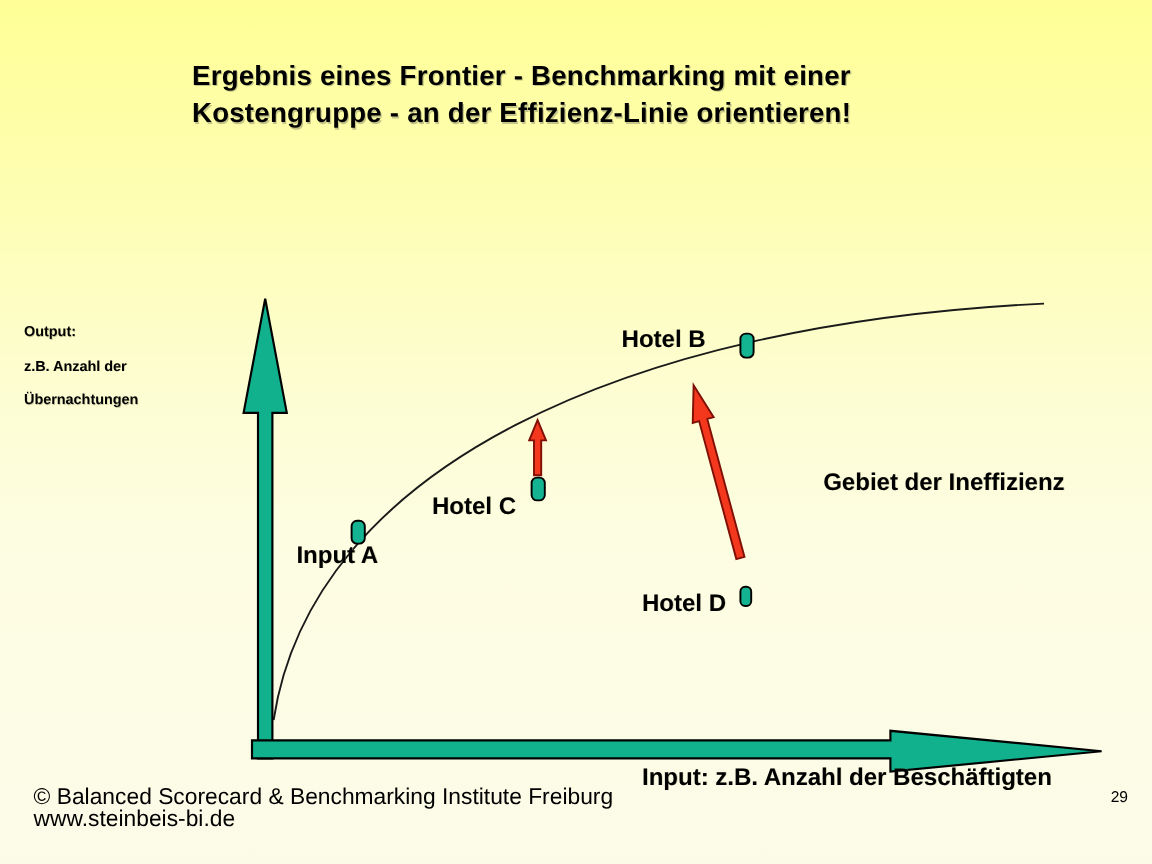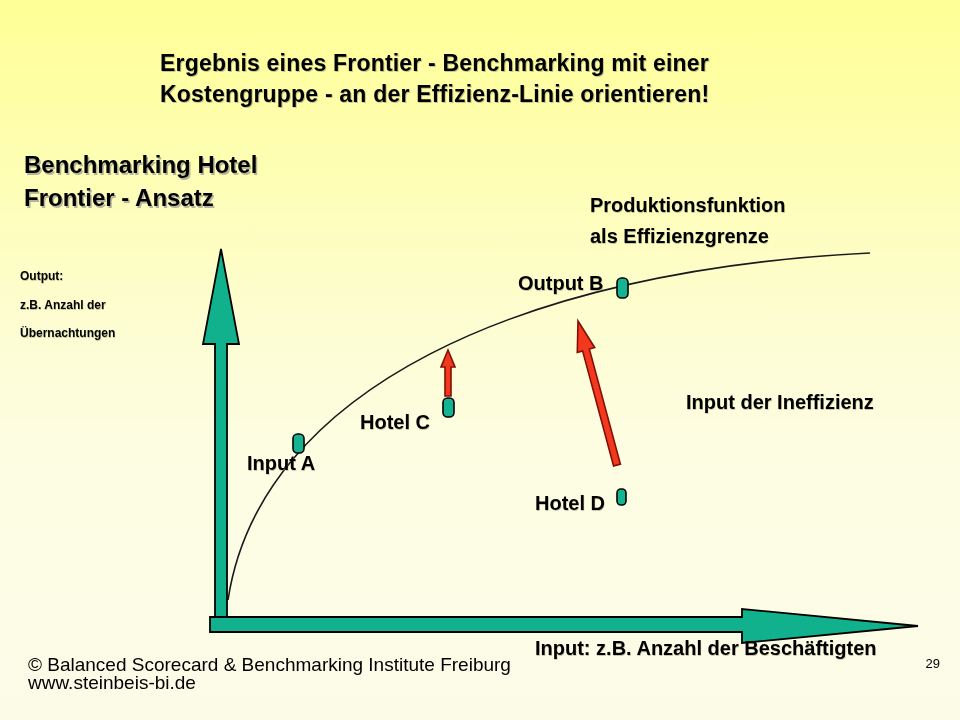--- a/index.html
+++ b/index.html
@@ -49,24 +49,20 @@
 </head>
 <body>
 
 <div class="slide">
 
   <div class="abs slide-title">
     <div>Ergebnis eines Frontier - Benchmarking mit einer</div>
     <div>Kostengruppe - an der Effizienz-Linie orientieren!</div>
   </div>
 
-  <div class="abs section-heading">
-    <div>Benchmarking Hotel</div>
-    <div>Frontier - Ansatz</div>
-  </div>
 
   <svg class="abs diagram-canvas" width="960" height="720" viewBox="0 0 960 720">
 
     <path d="M 228 600 C 260 390 520 270 870 253" fill="none" stroke-width="1.6" stroke="#1a1a1a"></path>
 
     <polygon points="221,249 239,344 227,344 227,632 215,632 215,344 203,344" stroke-width="1.8" stroke-linejoin="miter" stroke="#000000" fill="#12b18e"></polygon>
 
     <polygon points="210,617 742,617 742,609 918,626 742,643 742,632 210,632" stroke-width="1.8" stroke-linejoin="miter" stroke="#000000" fill="#12b18e"></polygon>
 
     <polygon points="448,350 455,367 451,367 451,396 445,396 445,367 441,367" stroke-width="1.6" stroke-linejoin="miter" stroke="#801006" fill="#f4381d"></polygon>
@@ -78,31 +74,27 @@
     <rect x="443" y="398" width="11" height="19" rx="4.5" stroke="#000000" stroke-width="1.6" fill="#14b493"></rect>
     <rect x="617" y="489" width="9" height="16" rx="4" stroke="#000000" stroke-width="1.6" fill="#14b493"></rect>
   </svg>
 
   <div class="abs diagram-label y-axis-label">
     <div>Output:</div>
     <div>z.B. Anzahl der</div>
     <div>Übernachtungen</div>
   </div>
 
-  <div class="abs diagram-label frontier-label">
-    <div>Produktionsfunktion</div>
-    <div>als Effizienzgrenze</div>
-  </div>
 
   <div class="abs diagram-label hotel-label hotel-a">Input A</div>
-  <div class="abs diagram-label hotel-label hotel-b">Output B</div>
+  <div class="abs diagram-label hotel-label hotel-b">Hotel B</div>
   <div class="abs diagram-label hotel-label hotel-c">Hotel C</div>
   <div class="abs diagram-label hotel-label hotel-d">Hotel D</div>
 
-  <div class="abs diagram-label inefficiency-label">Input der Ineffizienz</div>
+  <div class="abs diagram-label inefficiency-label">Gebiet der Ineffizienz</div>
 
   <div class="abs diagram-label x-axis-label">Input: z.B. Anzahl der Beschäftigten</div>
 
   <div class="abs footer">
     <div>© Balanced Scorecard &amp; Benchmarking Institute Freiburg</div>
     <div>www.steinbeis-bi.de</div>
   </div>
   <div class="abs page-number">29</div>
 
 </div>

